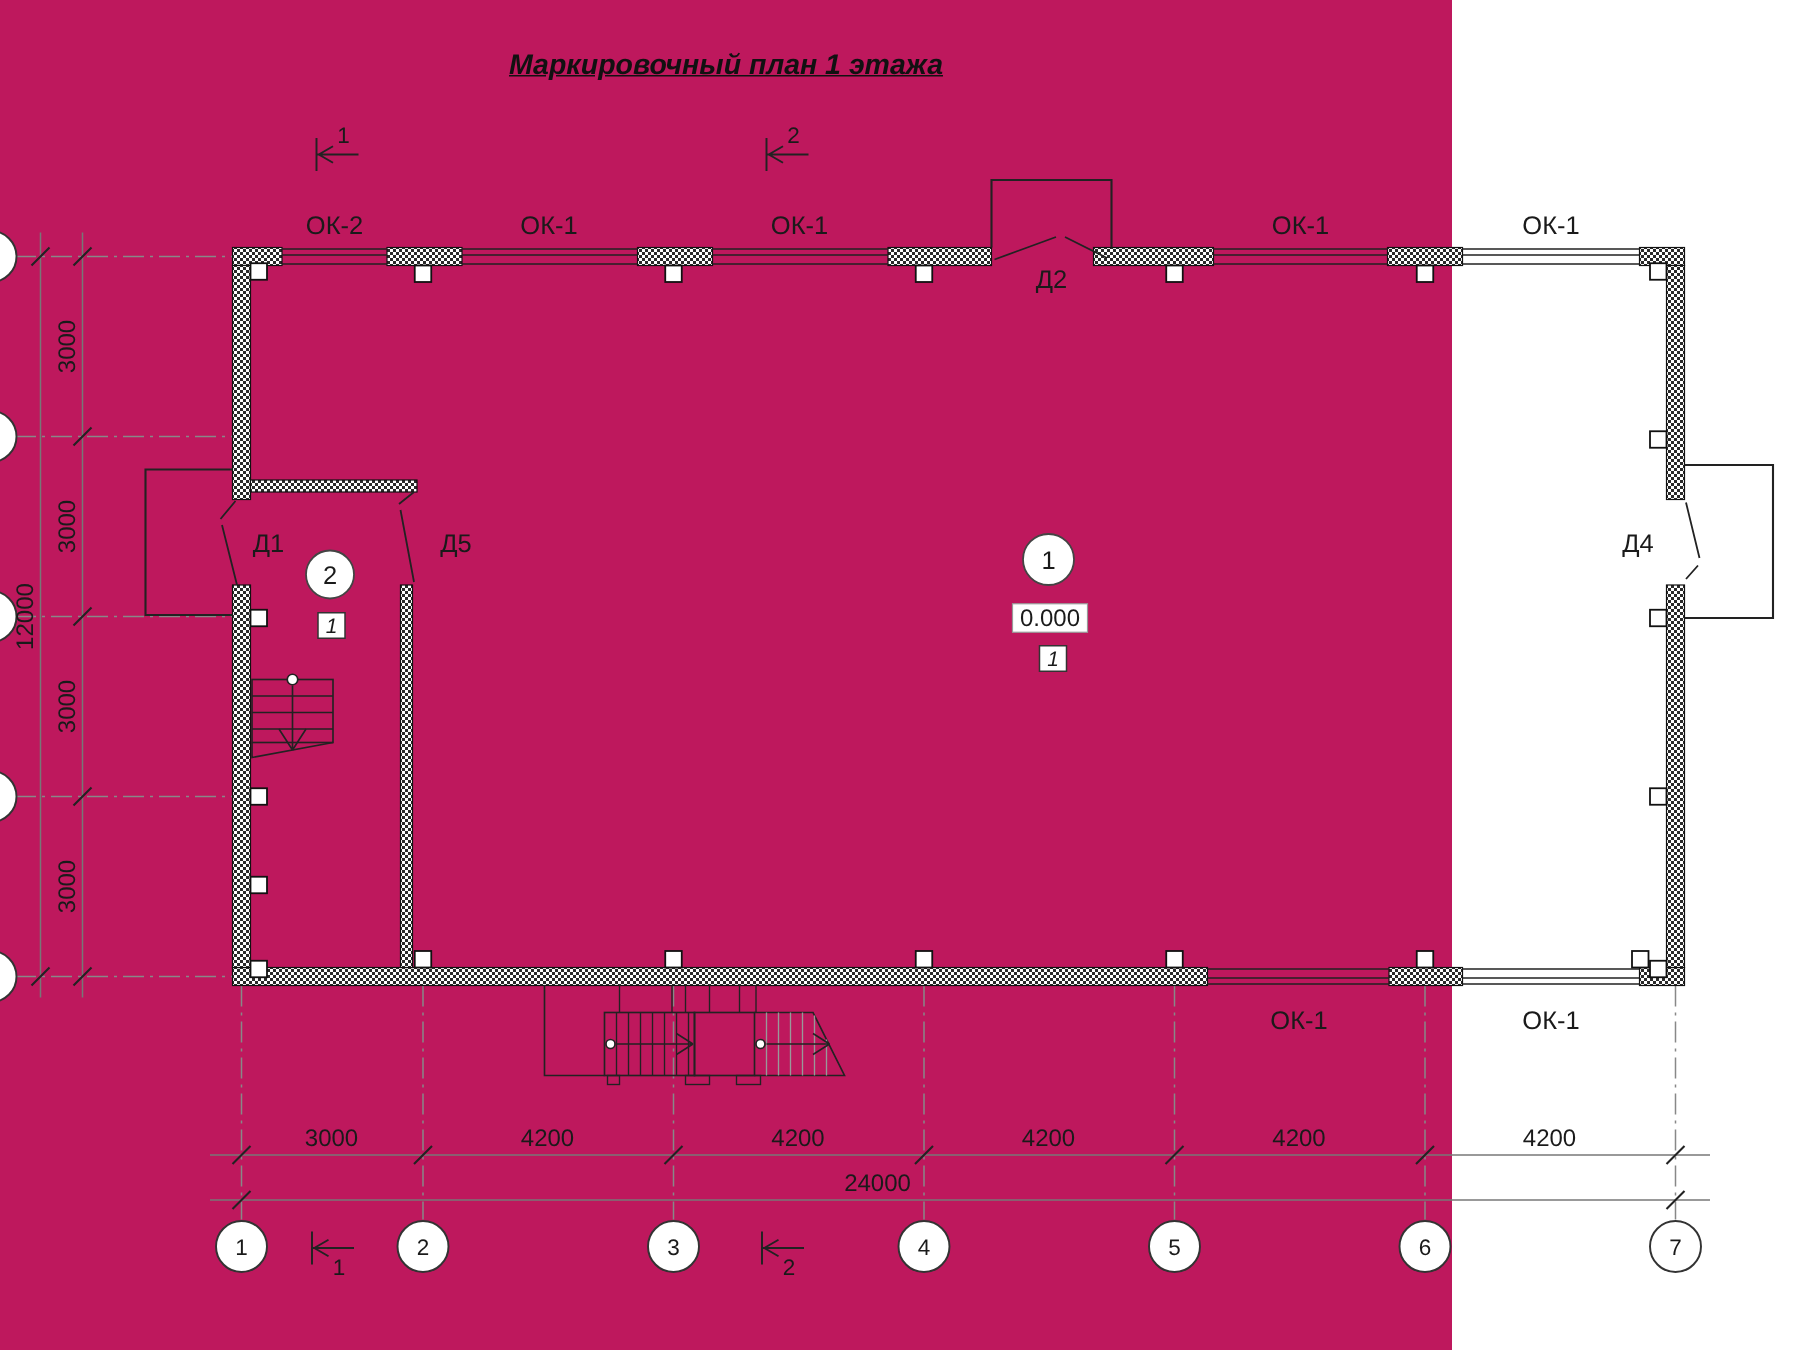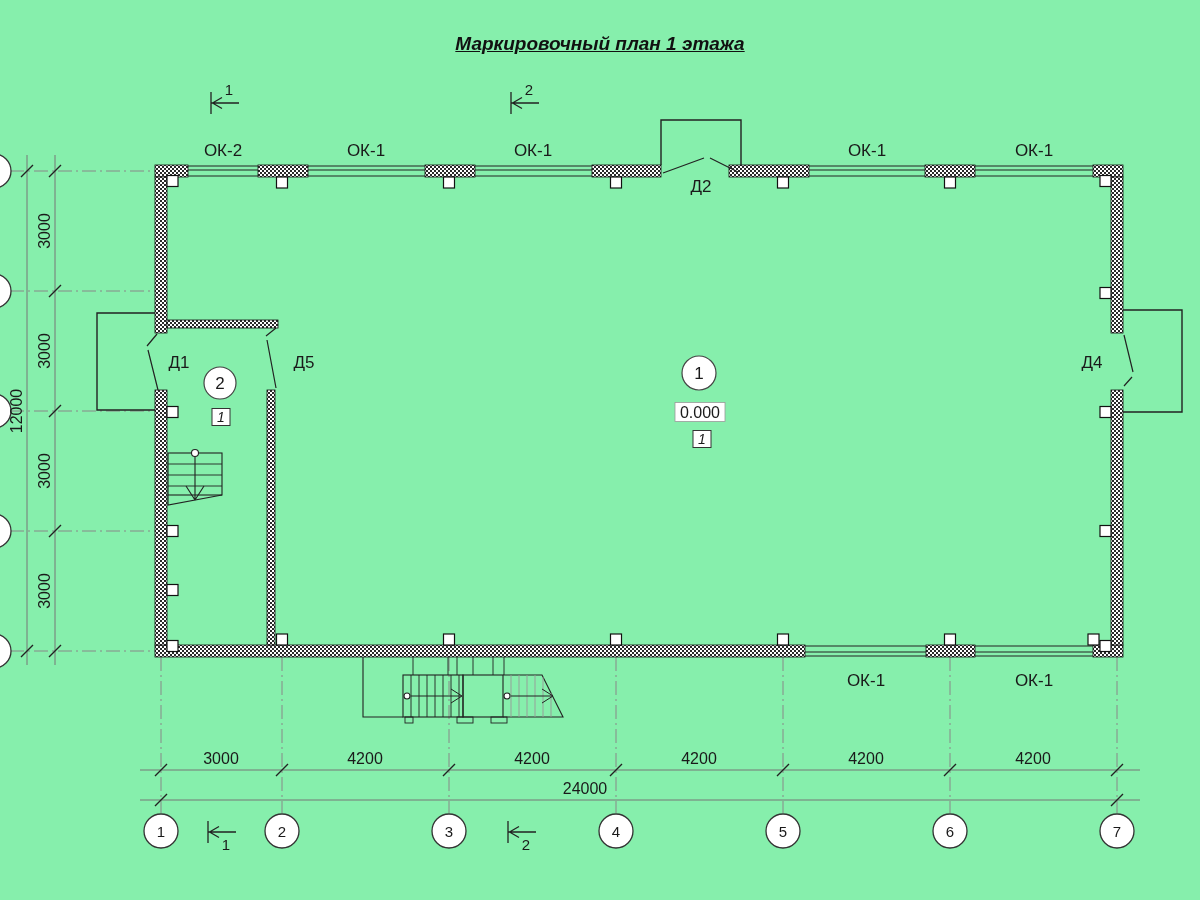--- a/index.html
+++ b/index.html
@@ -1,16 +1,16 @@
 <!DOCTYPE html>
 <html><head>
 <meta charset="utf-8">
 <style>
   html,body{margin:0;padding:0;background:#fff;width:1200px;height:900px;overflow:hidden;}
-  #sheet{position:relative;width:1200px;height:900px;background:#86efac;font-family:"Liberation Sans",sans-serif;}
+  #sheet{position:relative;width:968px;height:900px;background:#be185d;font-family:"Liberation Sans",sans-serif;}
   #title{position:absolute;top:33px;left:50%;transform:translateX(-50%);
          font-family:"Liberation Sans",sans-serif;font-size:19px;font-style:italic;font-weight:700;
          color:#111;text-decoration:underline;white-space:nowrap;}
   svg{position:absolute;top:0;left:0;}
   text{font-family:"Liberation Sans",sans-serif;fill:#1a1a1a;}
   .lbl{font-size:17px;}
   .dim{font-size:16px;}
   .axisnum{font-size:15px;}
   .roomnum{font-size:17px;}
   .floornum{font-size:14px;font-style:italic;}

